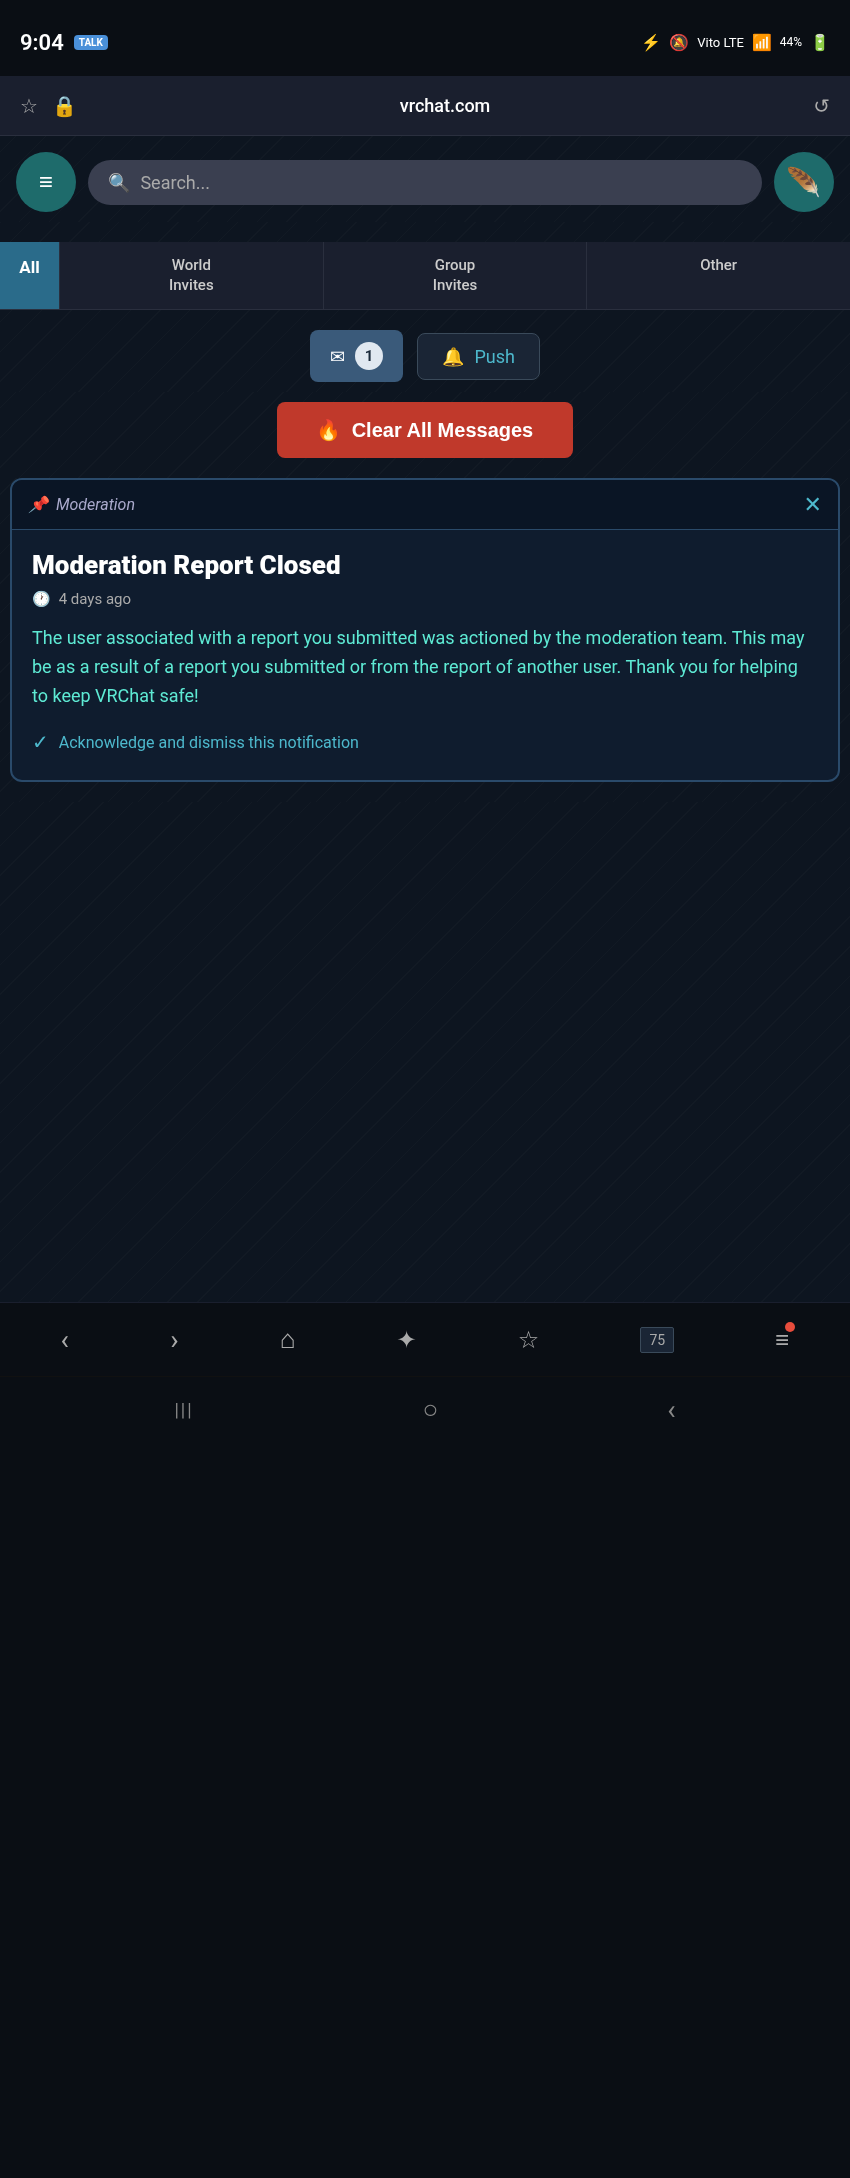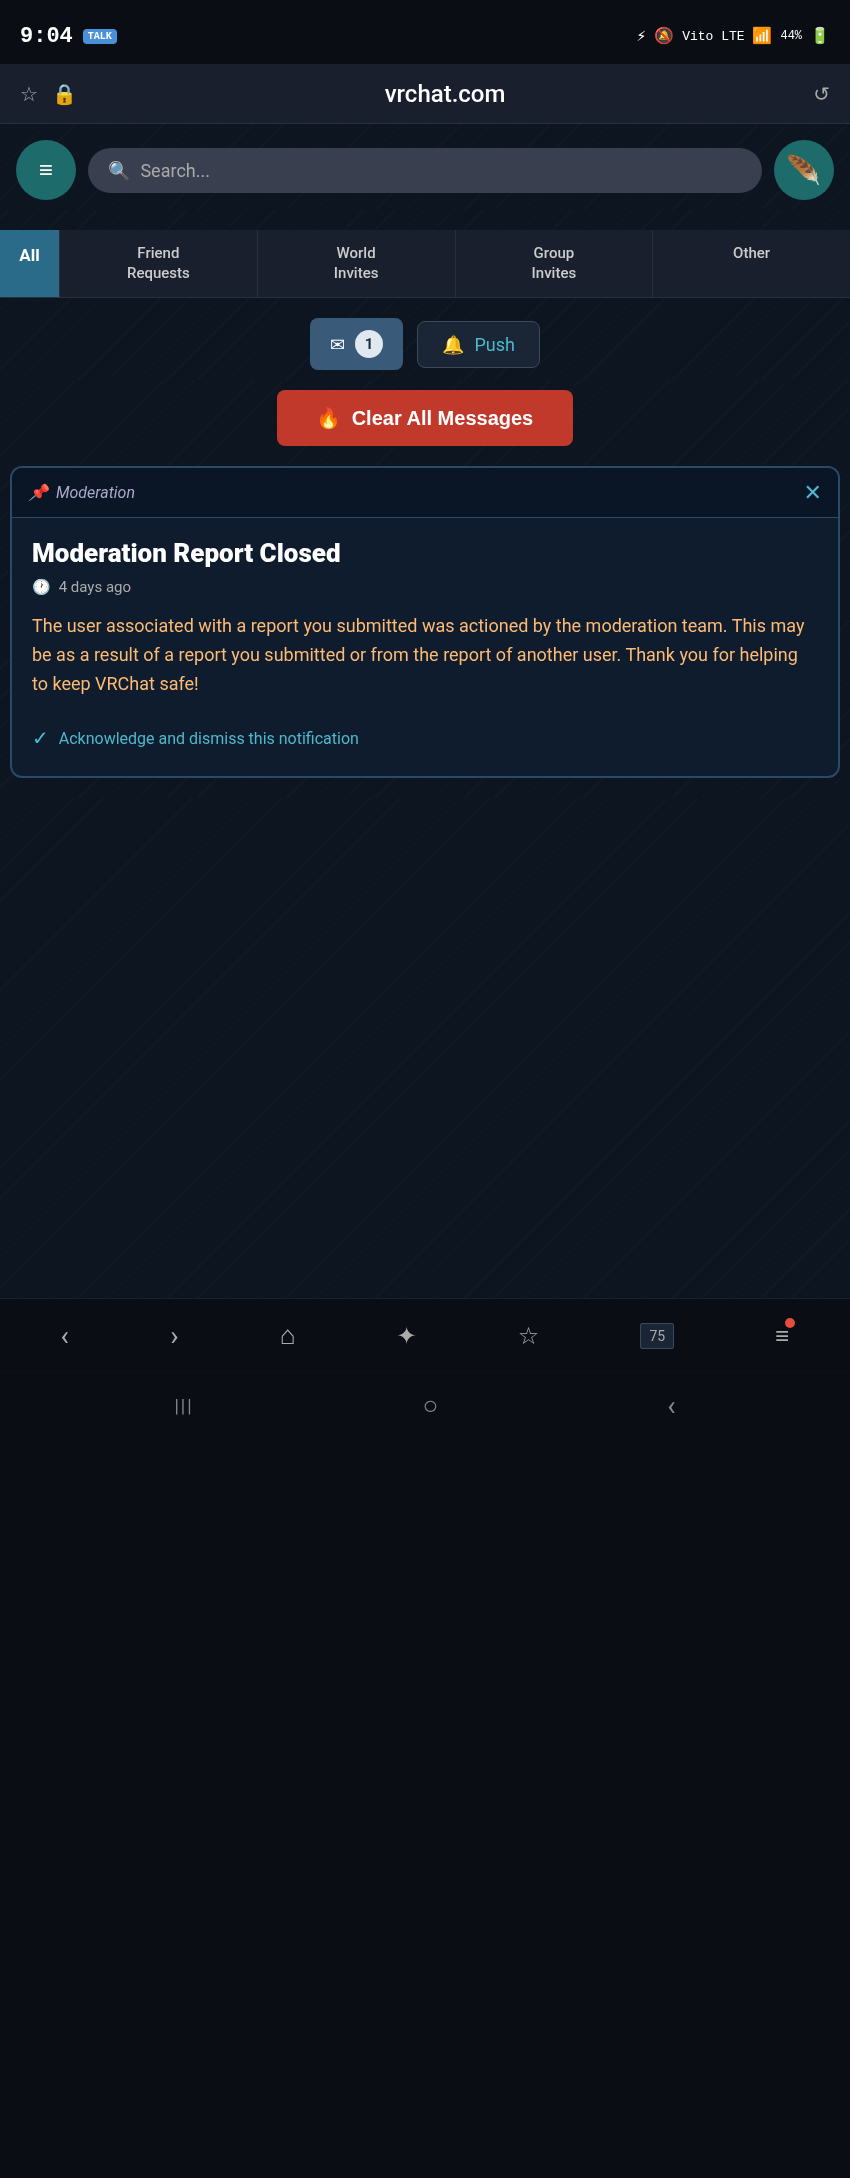--- a/index.html
+++ b/index.html
@@ -13,22 +13,21 @@
       overflow-x: hidden;
     }
 
     
     .status-bar {
       background: #0a0e14;
       display: flex;
       justify-content: space-between;
       align-items: center;
       padding: 12px 20px 4px 20px;
-      height: 64px;
-      font-family: Liberation Mono, monospace;
+      height: 76px;
     }
     .status-time {
       font-size: 22px;
       font-weight: 600;
       color: #fff;
     }
     .status-talk-badge {
       background: #4a90d9;
       color: #fff;
       font-size: 10px;
@@ -63,21 +62,21 @@
     .browser-icons {
       display: flex;
       align-items: center;
       gap: 14px;
     }
     .browser-icon {
       font-size: 20px;
       color: #aaa;
     }
     .browser-url {
-      font-size: 24px;
+      font-size: 18px;
       color: #fff;
       font-weight: 500;
     }
     .browser-reload {
       font-size: 20px;
       color: #aaa;
     }
 
     
     .app-header {
@@ -319,22 +318,22 @@
       display: flex;
       align-items: center;
       gap: 8px;
       font-size: 15px;
       color: #aaa;
       margin-bottom: 16px;
     }
     .notification-text {
       font-size: 18px;
       line-height: 1.6;
-      color: #fdba74;
-      margin-bottom: 28px;
+      color: #5eead4;
+      margin-bottom: 20px;
     }
     .notification-ack {
       display: flex;
       align-items: center;
       gap: 10px;
       font-size: 16px;
       color: #4db8cc;
       cursor: pointer;
       padding-bottom: 16px;
       border-top: none;
@@ -456,23 +455,20 @@
       <span class="avatar-bird">🪶</span>
     </div>
   </div>
 </div>
 
 <div class="messages-section">
 
   <div class="tabs">
     <div class="tab tab-all active">
       <span>All</span>
-    </div>
-    <div class="tab">
-      <span>Friend<br>Requests</span>
     </div>
     <div class="tab">
       <span>World<br>Invites</span>
     </div>
     <div class="tab">
       <span>Group<br>Invites</span>
     </div>
     <div class="tab">
       <span>Other</span>
     </div>

